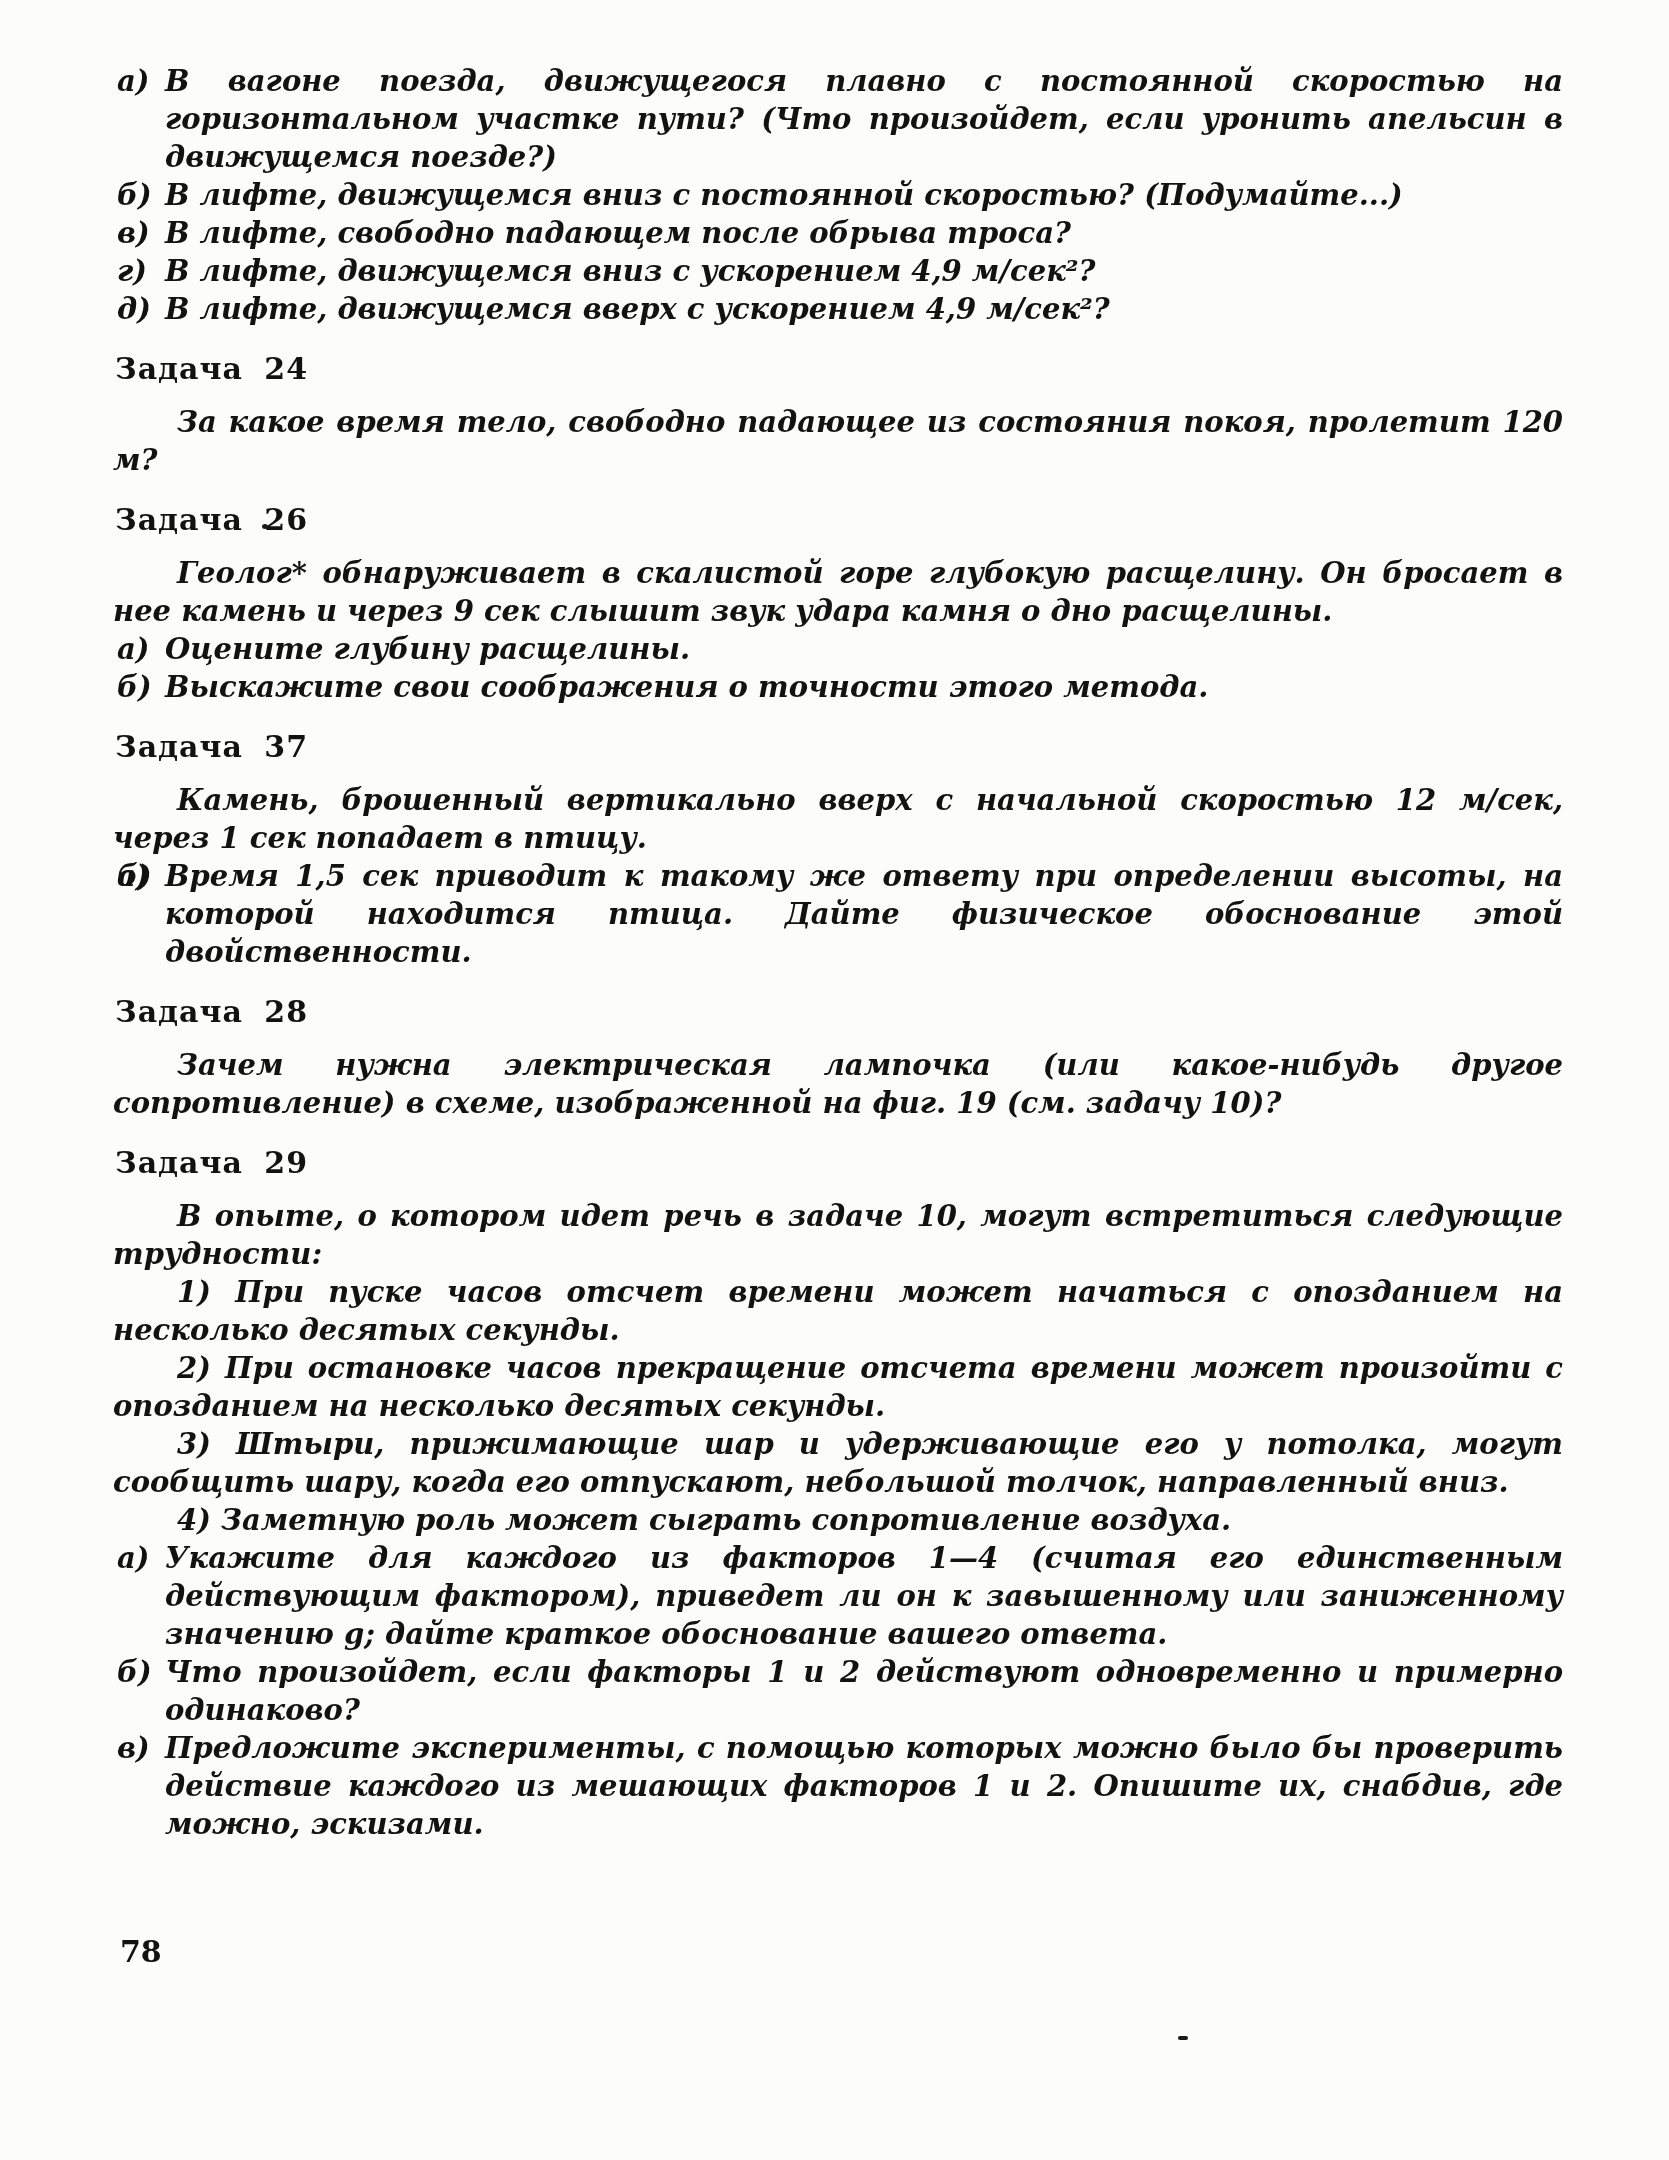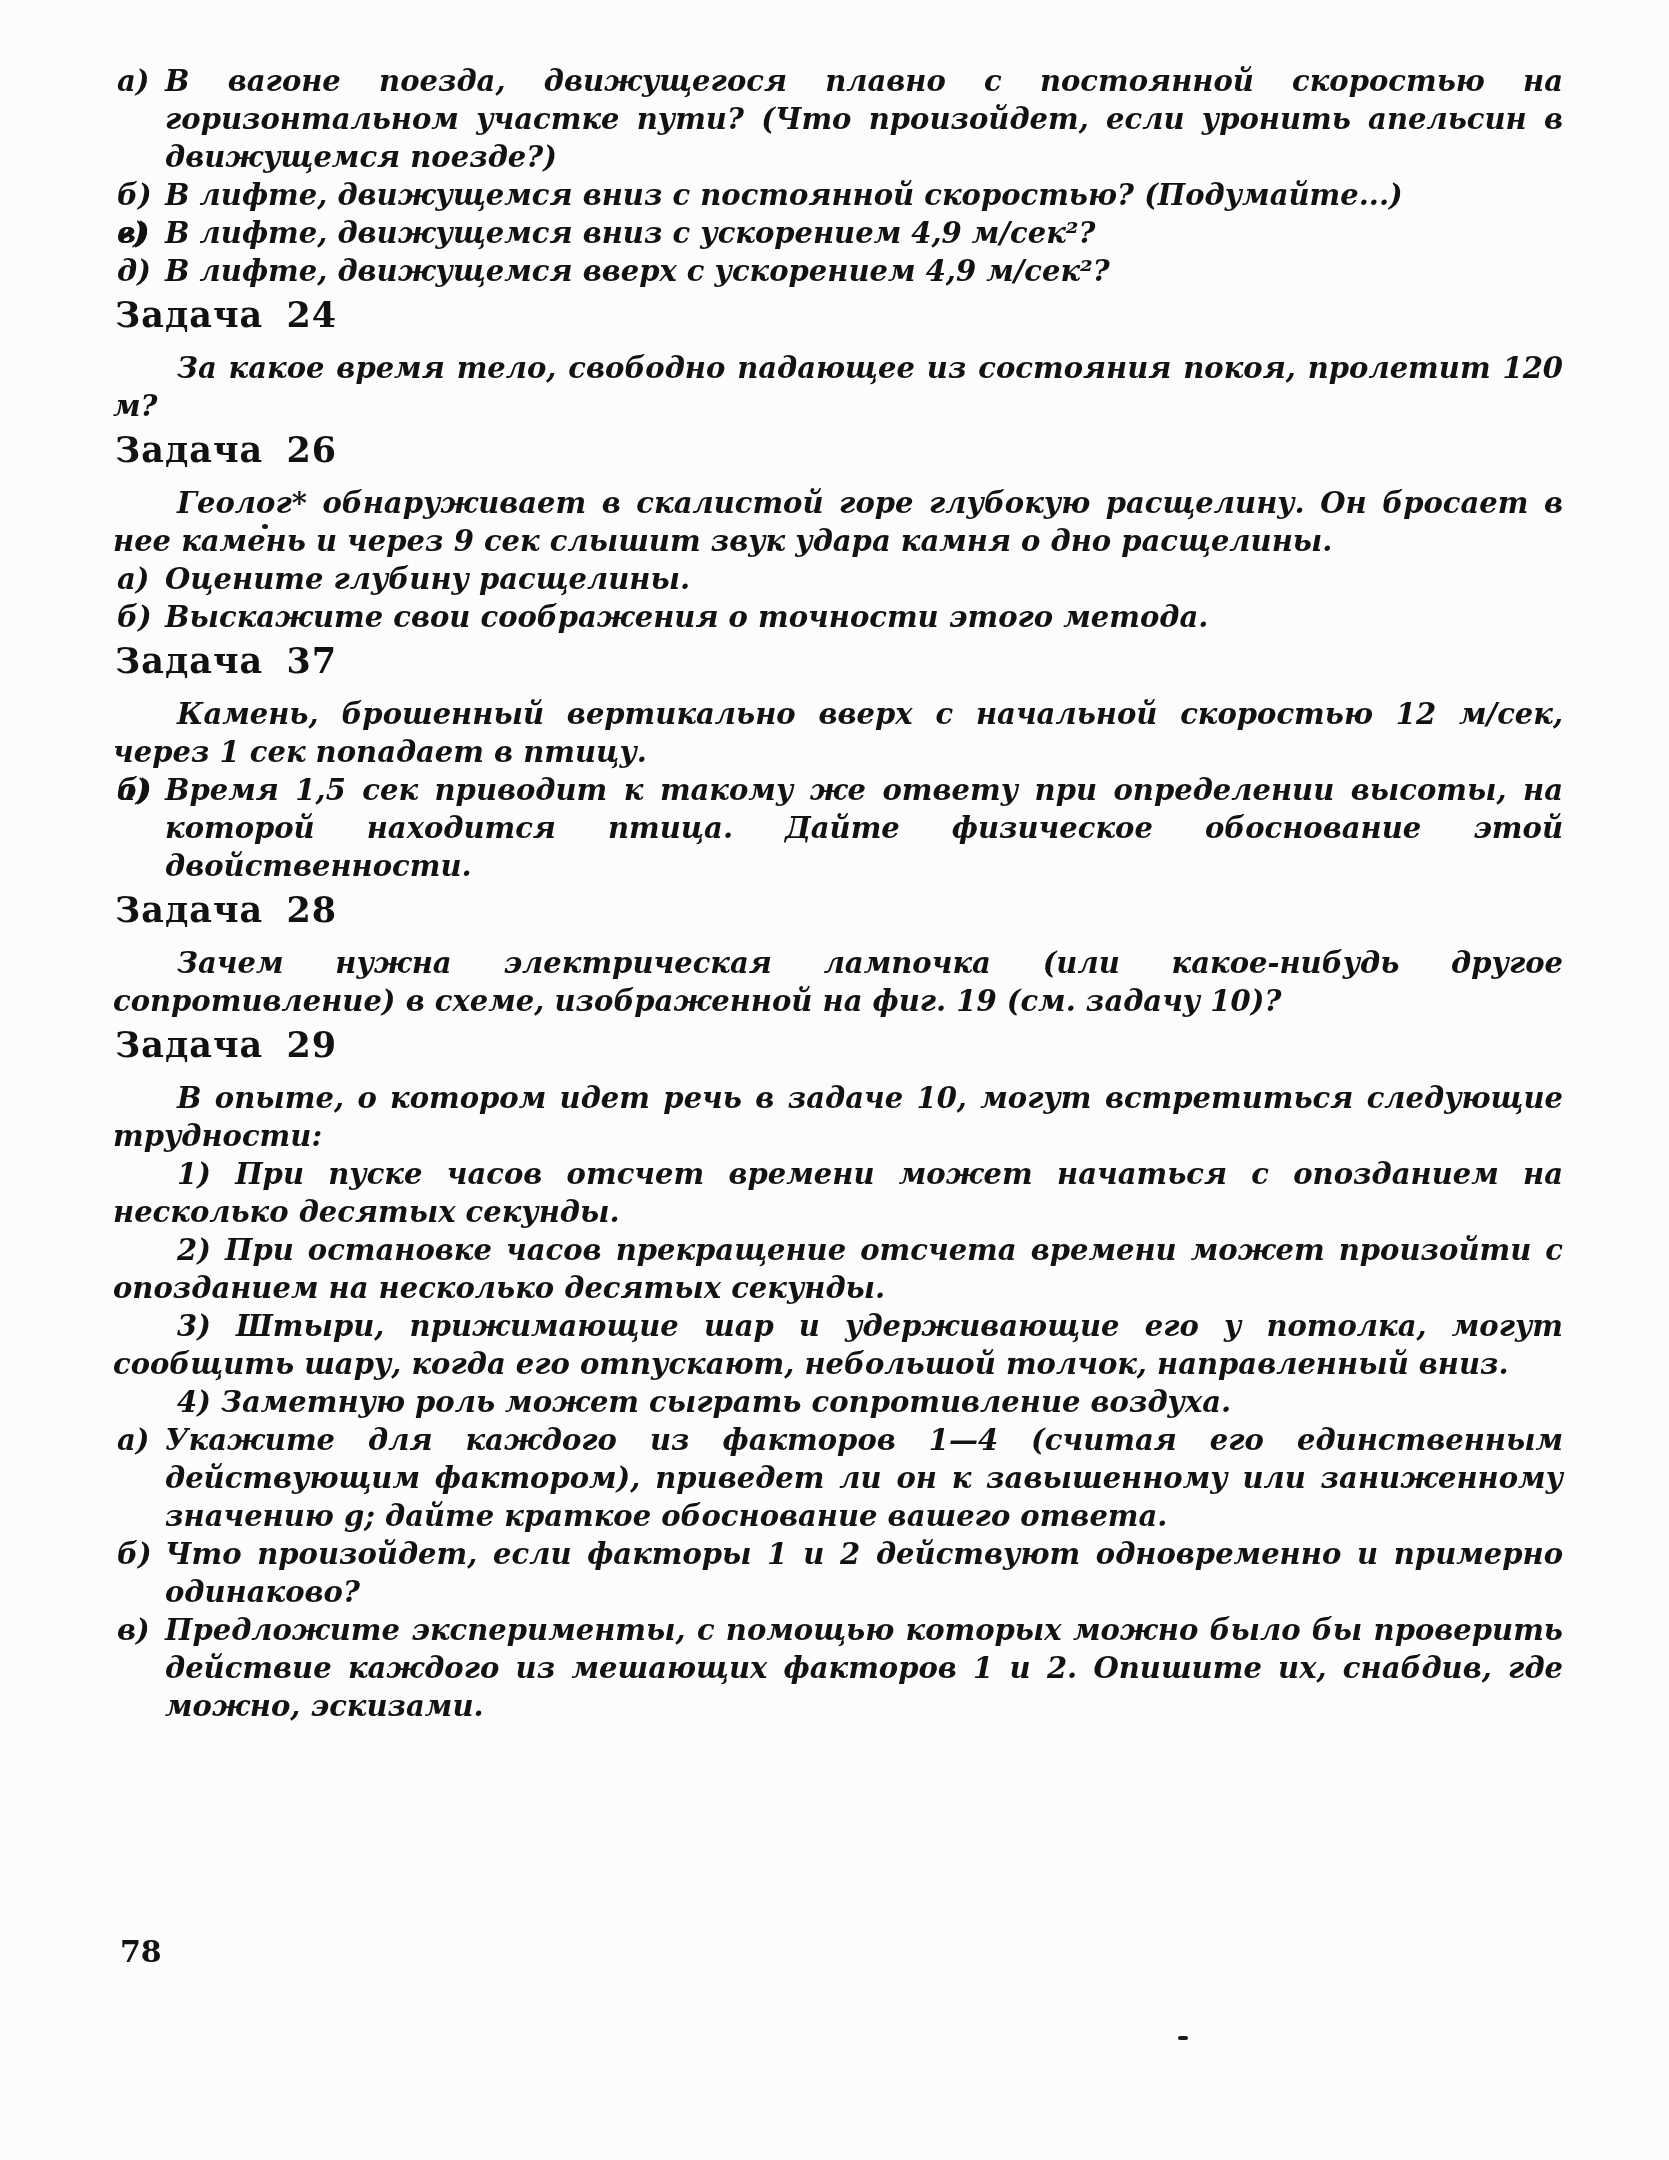--- a/index.html
+++ b/index.html
@@ -16,25 +16,25 @@
     left:113px; top:62px; width:1450px;
     font-style:italic;
     font-weight:bold;
     font-size:29px;
     line-height:38px;
     text-align:justify;
   }
   .heading {
     font-style:normal;
     font-weight:bold;
-    font-size:35px;
+    font-size:30px;
     letter-spacing:1px;
     word-spacing:10px;
     text-align:left;
-    margin:6px 0 15px 2px;
+    margin:22px 0 15px 2px;
   }
   .para { margin:0; text-indent:64px; }
   .item { position:relative; padding-left:52px; margin:0; }
   .item .lbl { position:absolute; left:4px; top:0; }
   .pageno {
     position:absolute; left:120px; top:1934px;
     font-style:normal; font-weight:bold; font-size:30px;
   }
   .speck { position:absolute; background:#1a1a1a; border-radius:50%; }
   .speck.dot1 { left:262px; top:524px; width:6px; height:5px; }
@@ -51,20 +51,21 @@
       <p class="item">
         <span class="lbl">а)</span>
         <span>В вагоне поезда, движущегося плавно с постоянной скоростью на горизонтальном участке пути? (Что произойдет, если уронить апельсин в движущемся поезде?)</span>
       </p>
       <p class="item">
         <span class="lbl">б)</span>
         <span>В лифте, движущемся вниз с постоянной скоростью? (Подумайте...)</span>
       </p>
       <p class="item">
         <span class="lbl">в)</span>
+        <span>В лифте, свободно падающем после обрыва троса?</span>
       </p>
       <p class="item">
         <span class="lbl">г)</span>
         <span>В лифте, движущемся вниз с ускорением 4,9 м/сек²?</span>
       </p>
       <p class="item">
         <span class="lbl">д)</span>
         <span>В лифте, движущемся вверх с ускорением 4,9 м/сек²?</span>
       </p>
     </div>

